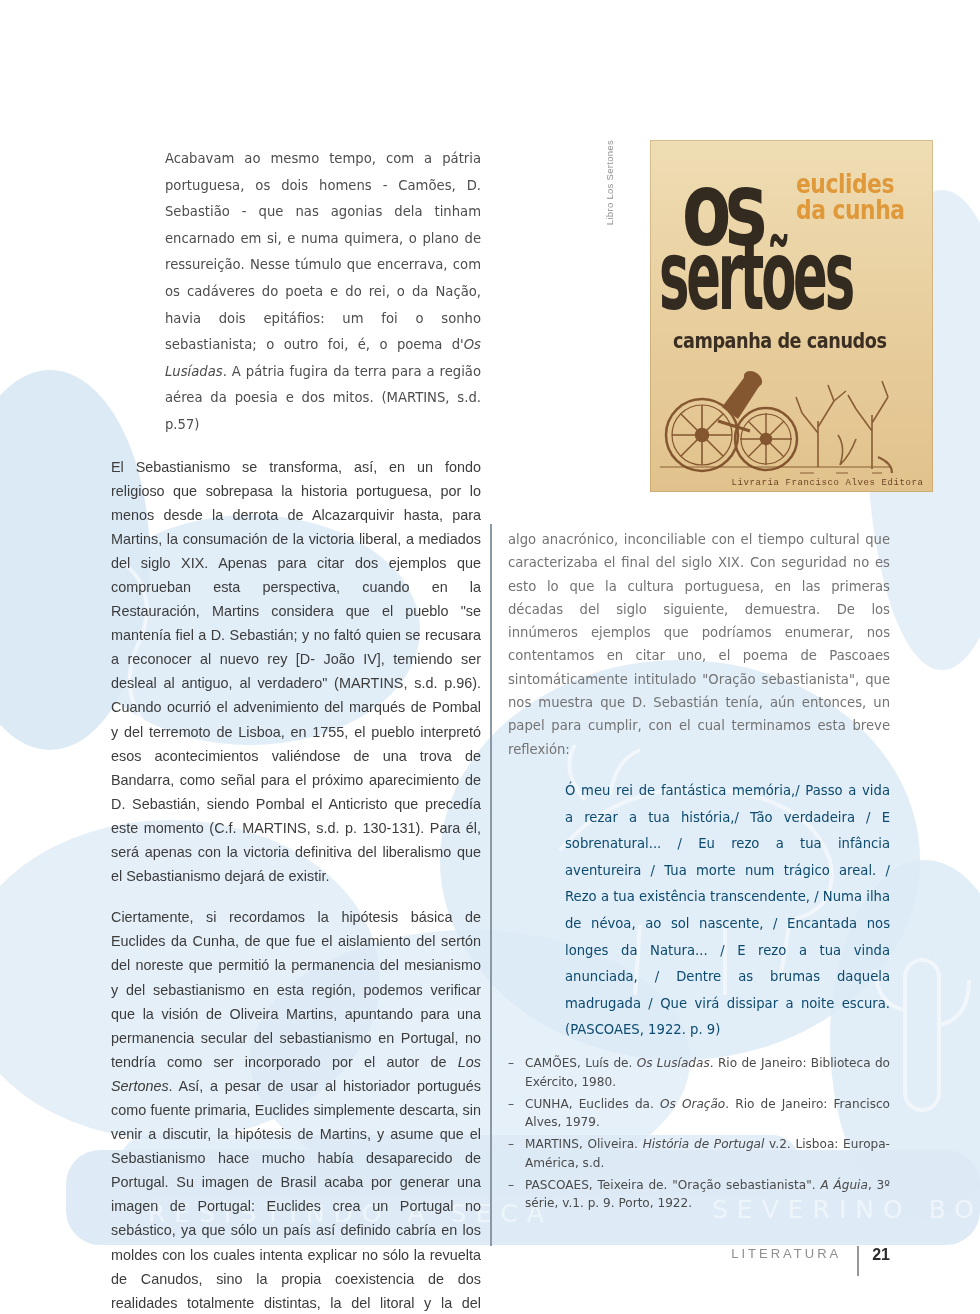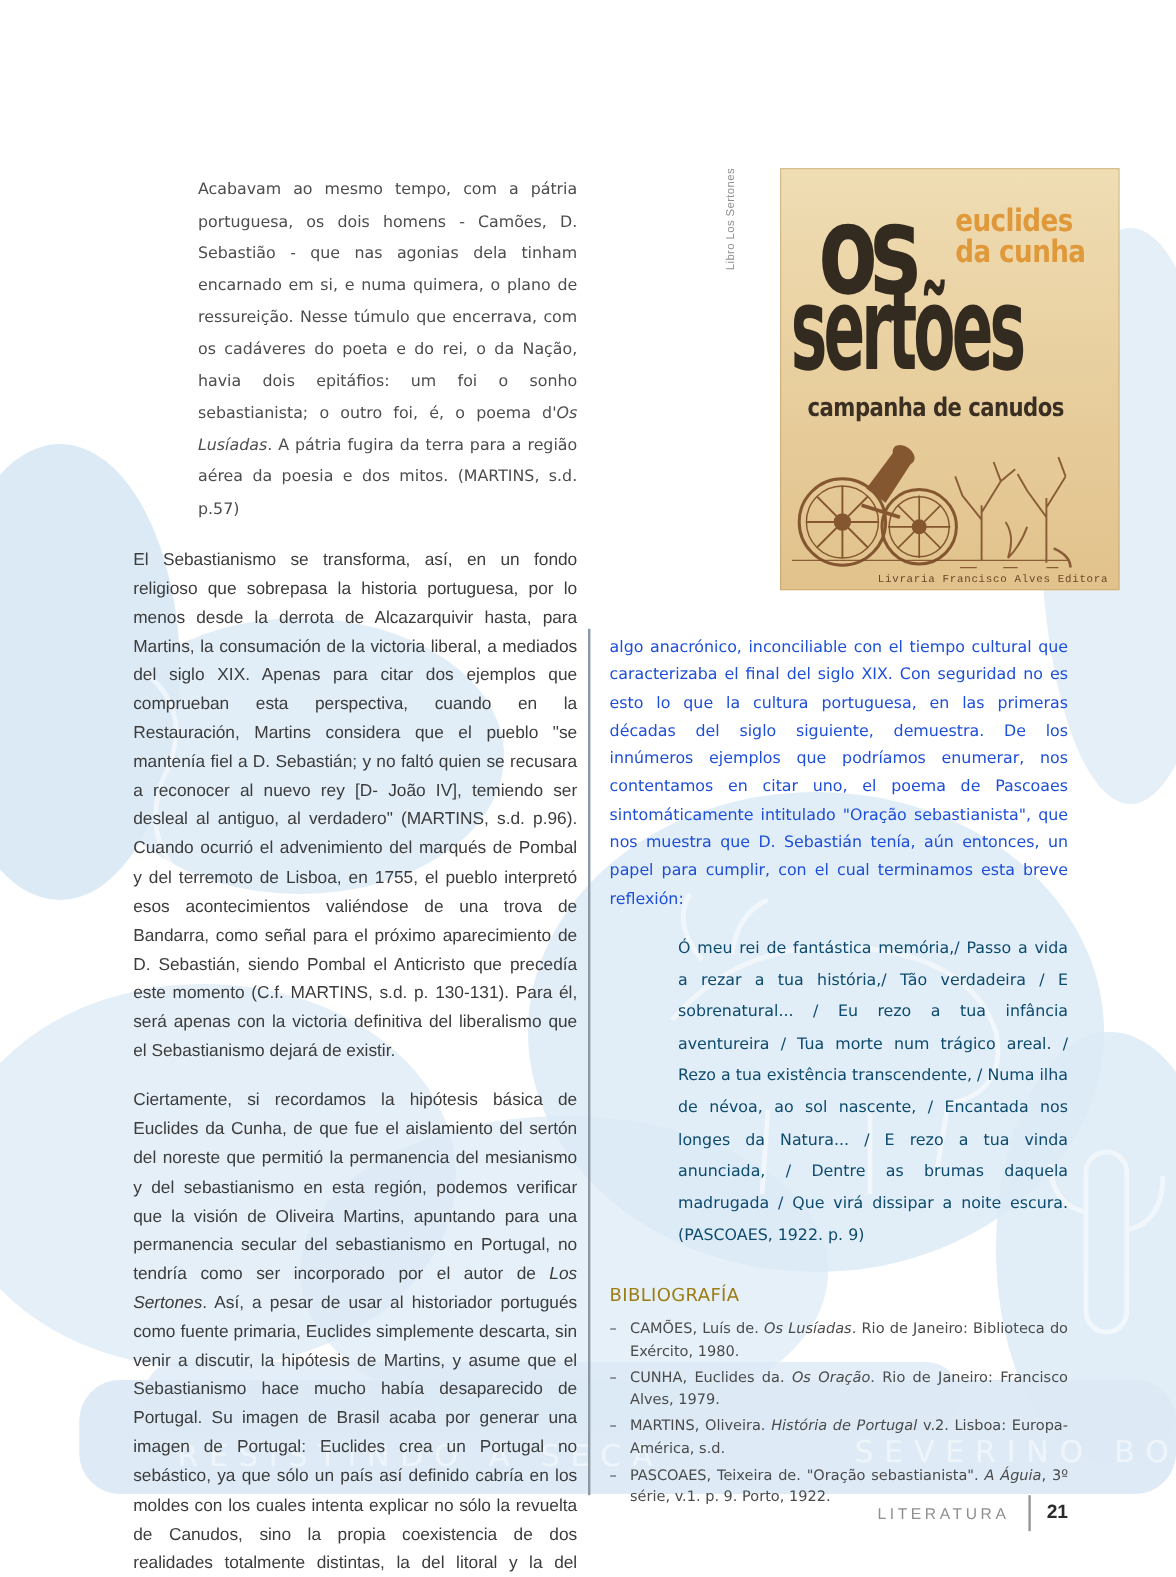--- a/index.html
+++ b/index.html
@@ -40,35 +40,35 @@
             font-weight:bold;font-size:64px;line-height:64px;letter-spacing:-4px;
             color:#332a20;transform:scale(.8,1.5);transform-origin:0 0;white-space:nowrap;}
   .cover-campanha{position:absolute;left:23px;top:188px;font-family:"DejaVu Sans",sans-serif;
             font-weight:bold;font-size:19px;letter-spacing:-.5px;color:#3a2f22;
             transform:scale(.93,1.12);transform-origin:0 0;white-space:nowrap;}
   .cover-art{position:absolute;left:0;bottom:13px;}
   .cover-publisher{position:absolute;bottom:4px;width:100%;text-align:center;
             font-family:Liberation Mono, monospace;font-size:9px;color:#6f4526;letter-spacing:.6px;}
 
   .casual-par{font-family:"DejaVu Sans",sans-serif;font-size:13.2px;line-height:23.3px;
-              color:#1d4ed8;text-align:justify;margin:50px 0 0 0;}
+              color:#737373;text-align:justify;margin:50px 0 0 0;}
   .poem{font-family:"DejaVu Sans",sans-serif;font-size:13.2px;line-height:26.6px;
         color:#0c4a6e;text-align:justify;margin:17px 0 0 57px;width:325px;}
   .attribution{margin-top:22px;text-align:right;font-style:italic;
                font-size:12.8px;line-height:18px;color:#474747;}
   .biblio-heading{margin-top:26px;font-family:"DejaVu Sans",sans-serif;font-size:15px;
                   color:#9c7c14;letter-spacing:.3px;}
   .biblio-list{list-style:none;margin:10px 0 0 0;padding:0;font-family:"DejaVu Sans",sans-serif;
                font-size:12.1px;line-height:18.8px;color:#4a4a4a;}
   .biblio-list li{display:flex;margin-bottom:3px;}
   .dash{flex:0 0 17px;}
   .bib-text{flex:1;text-align:justify;}
 
   
-  .footer{position:absolute;top:1246px;right:90px;display:flex;align-items:center;}
+  .footer{position:absolute;top:1246px;right:90px;display:flex;}
   .footer-section{font-size:13px;letter-spacing:3px;color:#8e8e8e;}
   .footer-bar{width:2px;height:30px;background:#979797;margin:0 13px 0 16px;}
   .footer-page{font-size:16px;font-weight:bold;color:#2b2b2b;}
 </style>
 </head>
 <body>
 
 <div class="page">
 
   <svg class="wm" width="980" height="1314" viewBox="0 0 980 1314" aria-hidden="true">
@@ -145,21 +145,20 @@
 
           <span class="cover-publisher">Livraria Francisco Alves Editora</span>
         </div>
       </div>
 
       <p class="casual-par"><span>algo anacrónico, inconciliable con el tiempo cultural que caracterizaba el final del siglo XIX. Con seguridad no es esto lo que la cultura portuguesa, en las primeras décadas del siglo siguiente, demuestra. De los innúmeros ejemplos que podríamos enumerar, nos contentamos en citar uno, el poema de Pascoaes sintomáticamente intitulado "Oração sebastianista", que nos muestra que D. Sebastián tenía, aún entonces, un papel para cumplir, con el cual terminamos esta breve reflexión:</span></p>
 
       <div class="poem"><span>Ó meu rei de fantástica memória,/ Passo a vida a rezar a tua história,/ Tão verdadeira / E sobrenatural... / Eu rezo a tua infância aventureira / Tua morte num trágico areal. / Rezo a tua existência transcendente, / Numa ilha de névoa, ao sol nascente, / Encantada nos longes da Natura... / E rezo a tua vinda anunciada, / Dentre as brumas daquela madrugada / Que virá dissipar a noite escura. (PASCOAES, 1922. p. 9)</span></div>
 
 
-      <div class="biblio-heading">BIBLIOGRAFÍA</div>
       <ul class="biblio-list">
           <li>
             <span class="dash">–</span>
             <span class="bib-text"><span>CAMÕES, Luís de. </span><span class="it">Os Lusíadas</span><span>. Rio de Janeiro: Biblioteca do Exército, 1980.</span></span>
           </li>
           <li>
             <span class="dash">–</span>
             <span class="bib-text"><span>CUNHA, Euclides da. </span><span class="it">Os Oração</span><span>. Rio de Janeiro: Francisco Alves, 1979.</span></span>
           </li>
           <li>

